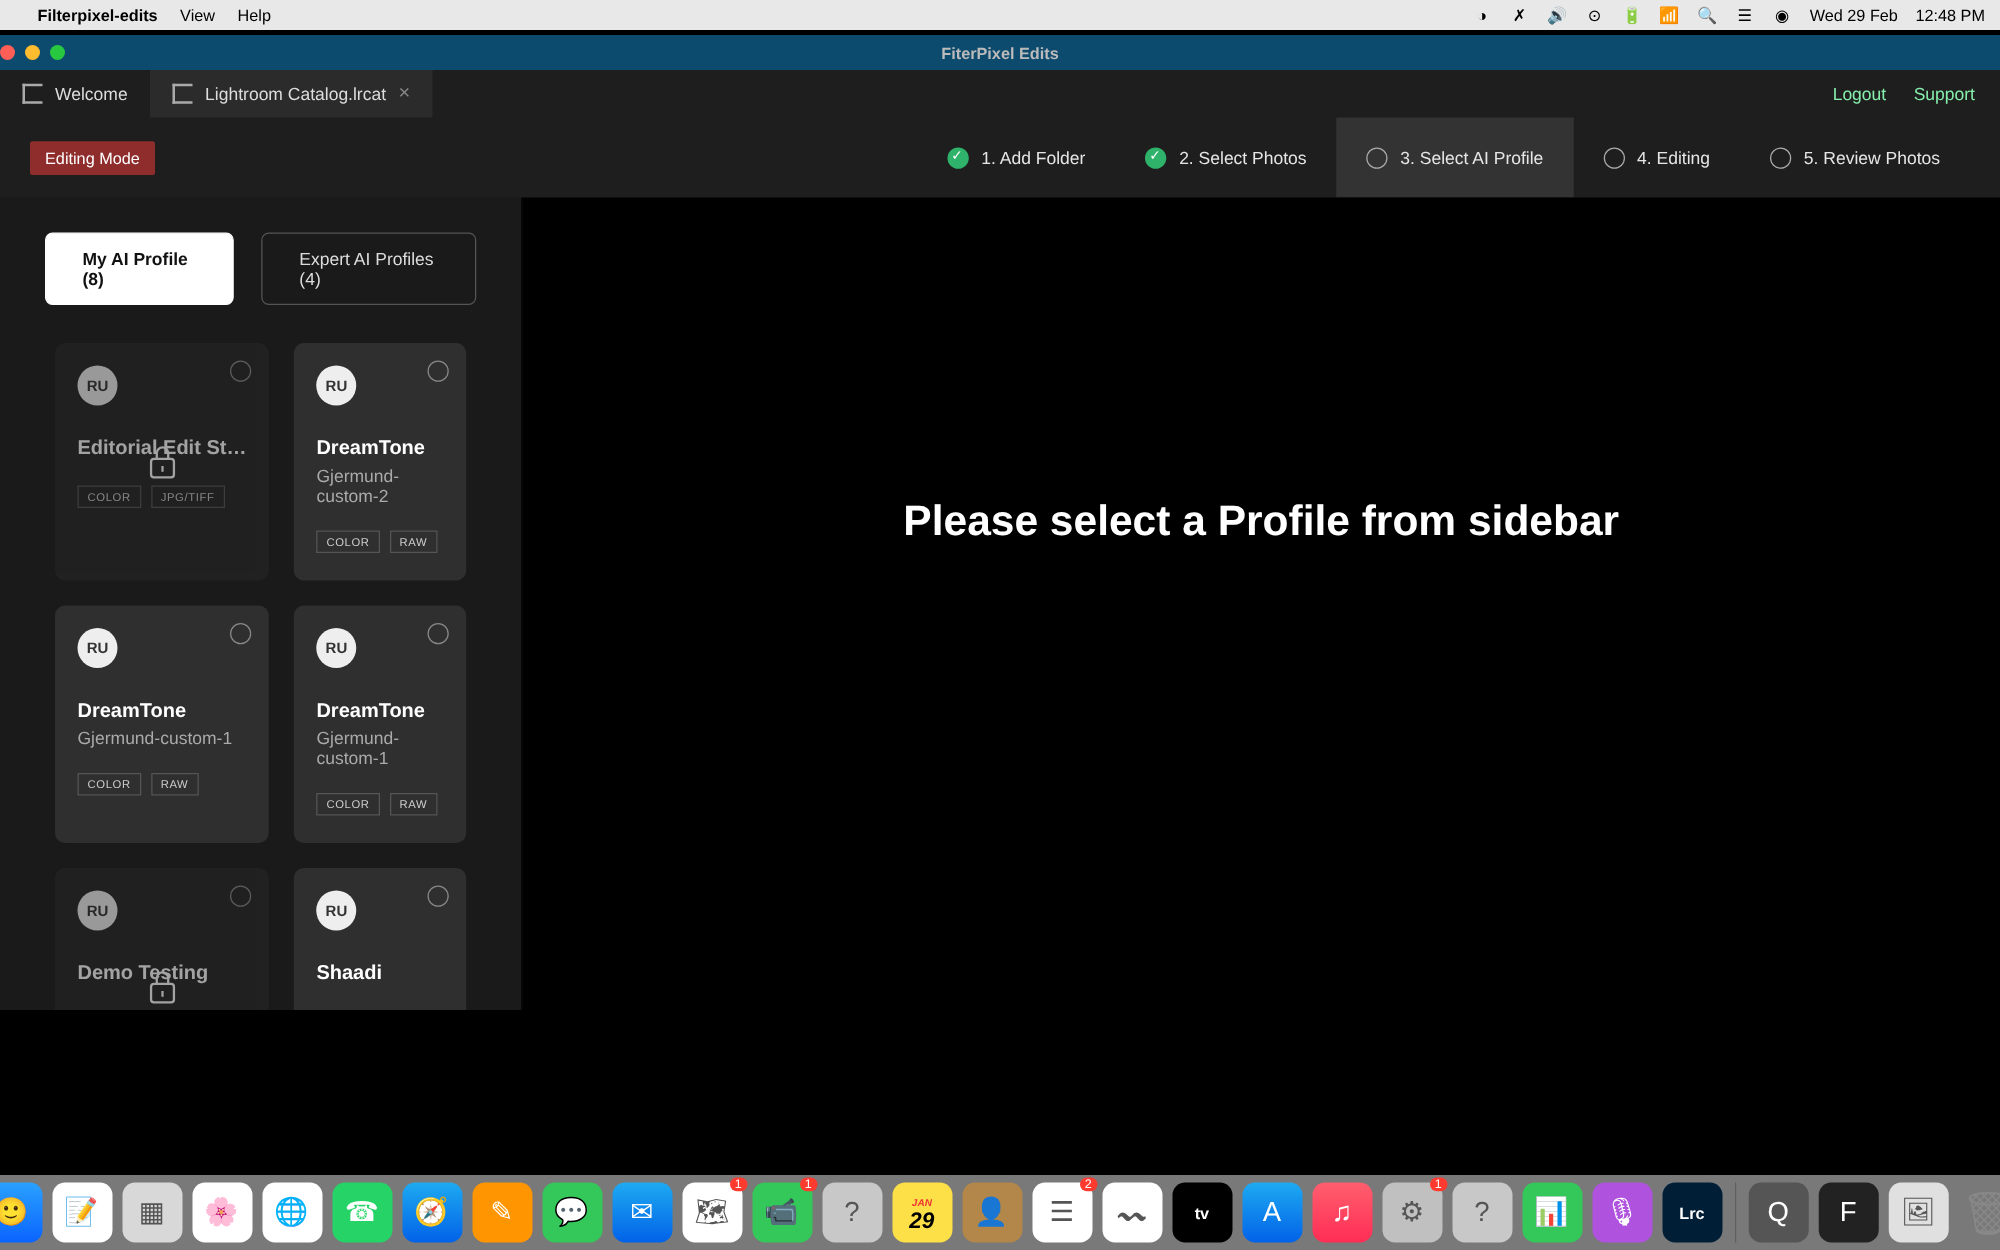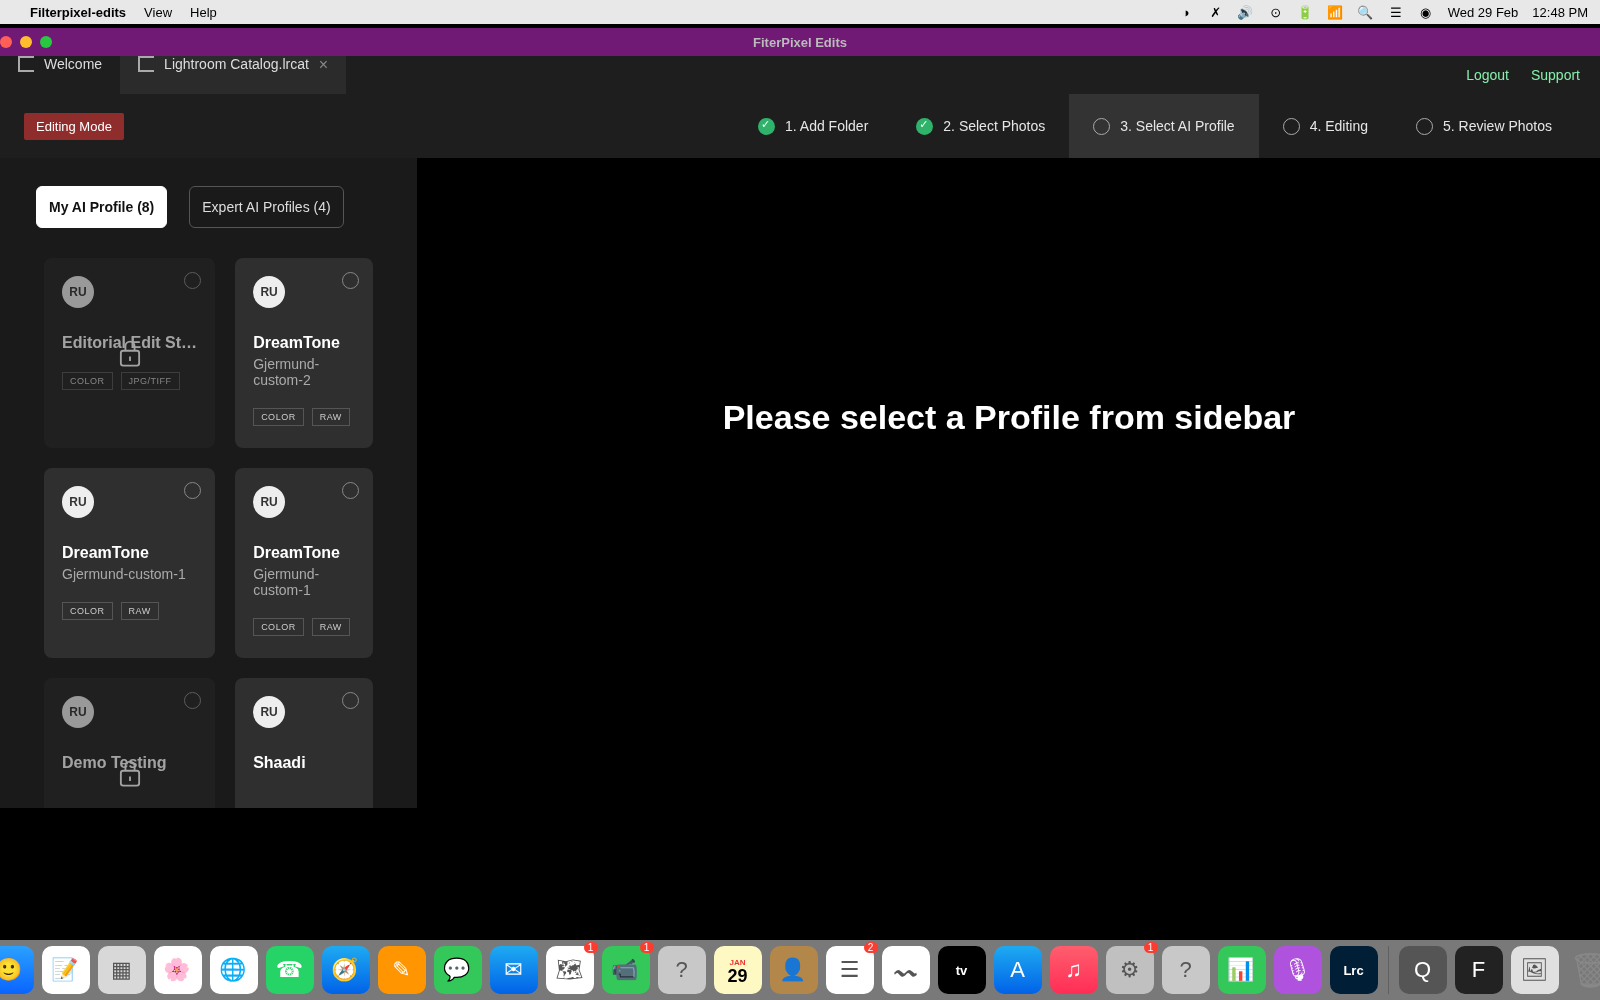--- a/index.html
+++ b/index.html
@@ -8,49 +8,49 @@
 
 .menubar { height: 24px; background: #e8e8e8; display: flex; align-items: center; padding: 0 12px; justify-content: space-between; font-size: 13px; color: #000; }
 .menubar-left { display: flex; align-items: center; gap: 18px; }
 .menubar-left .apple { font-size: 15px; }
 .menubar-left .appname { font-weight: 600; }
 .menubar-right { display: flex; align-items: center; gap: 14px; font-size: 13px; }
 .menubar-icon { width: 16px; height: 16px; display: inline-flex; align-items: center; justify-content: center; }
 
 
 .window { position: absolute; top: 28px; left: 0; right: 0; height: 780px; background: #1a1a1a; }
-.titlebar { height: 28px; background: #701a75; display: flex; align-items: center; padding: 0 0; position: relative; }
+.titlebar { height: 28px; background: #0c4a6e; display: flex; align-items: center; padding: 0 0; position: relative; }
 .traffic { display: flex; gap: 8px; }
 .traffic span { width: 12px; height: 12px; border-radius: 50%; display: inline-block; }
 .tclose { background: #ff5f57; }
 .tmin { background: #febc2e; }
 .tmax { background: #28c840; }
 .titlebar-title { position: absolute; left: 50%; transform: translateX(-50%); color: #bbb; font-size: 13px; font-weight: 600; }
 
 .tabsrow { height: 38px; background: #1e1e1e; display: flex; align-items: stretch; justify-content: space-between; padding-right: 20px; }
 .tabs { display: flex; }
-.tab { display: flex; align-items: flex-start; gap: 10px; padding: 0 18px; color: #ddd; font-size: 14px; cursor: pointer; }
+.tab { display: flex; align-items: center; gap: 10px; padding: 16px 18px; color: #ddd; font-size: 14px; cursor: pointer; }
 .tab.active { background: #2b2b2b; }
 .tab .fp-logo { width: 16px; height: 16px; border: 2px solid #aaa; border-right: none; display: inline-block; }
 .tab .close { color: #888; font-size: 16px; }
 .tabsright { display: flex; align-items: center; gap: 22px; color: #86efac; font-size: 14px; }
 
 .stepsrow { height: 64px; background: #1e1e1e; display: flex; align-items: center; padding: 0 24px; justify-content: space-between; }
 .editing-pill { background: #8f2d2d; color: #fff; padding: 6px 12px; font-size: 13px; border-radius: 2px; }
 .steps { display: flex; align-items: stretch; height: 100%; }
 .step { display: flex; align-items: center; gap: 10px; padding: 0 24px; color: #e6e6e6; font-size: 14px; white-space: nowrap; }
 .step.active { background: #333; }
 .step .stcircle { width: 17px; height: 17px; border-radius: 50%; border: 1.5px solid #aaa; display: inline-block; }
 .step.done .stcircle { background: #2fb36b; border: none; position: relative; }
 .step.done .stcircle::after { content: '✓'; color: #fff; font-size: 11px; position: absolute; left: 3px; top: 0; }
 
 .body { display: flex; height: calc(100% - 130px); }
 .sidebar { width: 418px; background: #1a1a1a; border-right: 1px solid #000; display: flex; flex-direction: column; }
 .profile-tabs { display: flex; gap: 22px; padding: 28px 36px 10px; }
-.pt { padding: 12px 12px; border-radius: 6px; font-size: 14px; cursor: pointer; border: 1px solid #555; color: #ddd; }
+.pt { padding: 12px 29px; border-radius: 6px; font-size: 14px; cursor: pointer; border: 1px solid #555; color: #ddd; }
 .pt.active { background: #fff; color: #111; border-color: #fff; font-weight: 600; }
 
 .profile-scroll { flex: 1; overflow-y: auto; padding: 20px 44px; position: relative; }
 .profile-scroll::-webkit-scrollbar { width: 6px; }
 .profile-scroll::-webkit-scrollbar-thumb { background: #555; border-radius: 3px; }
 .profile-grid { display: grid; grid-template-columns: 1fr 1fr; gap: 20px; }
 .card { background: #2f2f2f; border-radius: 8px; padding: 18px; position: relative; min-height: 190px; }
 .card.dim { background: #262626; opacity: 0.6; }
 .card .radio { position: absolute; top: 14px; right: 14px; width: 17px; height: 17px; border: 1.5px solid #888; border-radius: 50%; }
 .avatar { width: 32px; height: 32px; border-radius: 50%; background: #eee; color: #333; font-size: 12px; font-weight: 600; display: flex; align-items: center; justify-content: center; margin-bottom: 26px; }
@@ -241,21 +241,21 @@
       <div class="dock-icon" style="background: rgb(255, 255, 255); color: rgb(85, 85, 85);">🌸</div>
       <div class="dock-icon" style="background: rgb(255, 255, 255); color: rgb(85, 85, 85);">🌐</div>
       <div class="dock-icon" style="background: rgb(37, 211, 102);">☎</div>
       <div class="dock-icon" style="background: linear-gradient(rgb(30, 170, 241), rgb(1, 98, 232));">🧭</div>
       <div class="dock-icon" style="background: rgb(255, 149, 0);">✎</div>
       <div class="dock-icon" style="background: rgb(52, 199, 89);">💬</div>
       <div class="dock-icon" style="background: linear-gradient(rgb(30, 170, 241), rgb(1, 98, 232));">✉</div>
       <div class="dock-icon" style="background: rgb(255, 255, 255); color: rgb(85, 85, 85);">🗺<span class="dock-badge">1</span></div>
       <div class="dock-icon" style="background: rgb(52, 199, 89);">📹<span class="dock-badge">1</span></div>
       <div class="dock-icon" style="background: rgb(200, 200, 200); color: rgb(85, 85, 85);">?</div>
-      <div class="dock-icon" style="background: #fef9c3;">
+      <div class="dock-icon" style="background: #fde047; font-style: italic;">
         <span class="dock-date">JAN</span>
         <span class="dock-day">29</span>
       </div>
       <div class="dock-icon" style="background: rgb(179, 134, 74);">👤</div>
       <div class="dock-icon" style="background: rgb(255, 255, 255); color: rgb(85, 85, 85);">☰<span class="dock-badge">2</span></div>
       <div class="dock-icon" style="background: rgb(255, 255, 255); color: rgb(85, 85, 85);">〰</div>
       <div class="dock-icon" style="background: rgb(0, 0, 0); font-size: 13px; font-weight: 600;">tv</div>
       <div class="dock-icon" style="background: linear-gradient(rgb(30, 170, 241), rgb(1, 98, 232));">A</div>
       <div class="dock-icon" style="background: linear-gradient(rgb(255, 94, 110), rgb(255, 45, 85));">♫</div>
       <div class="dock-icon" style="background: rgb(192, 192, 192); color: rgb(85, 85, 85);">⚙<span class="dock-badge">1</span></div>

